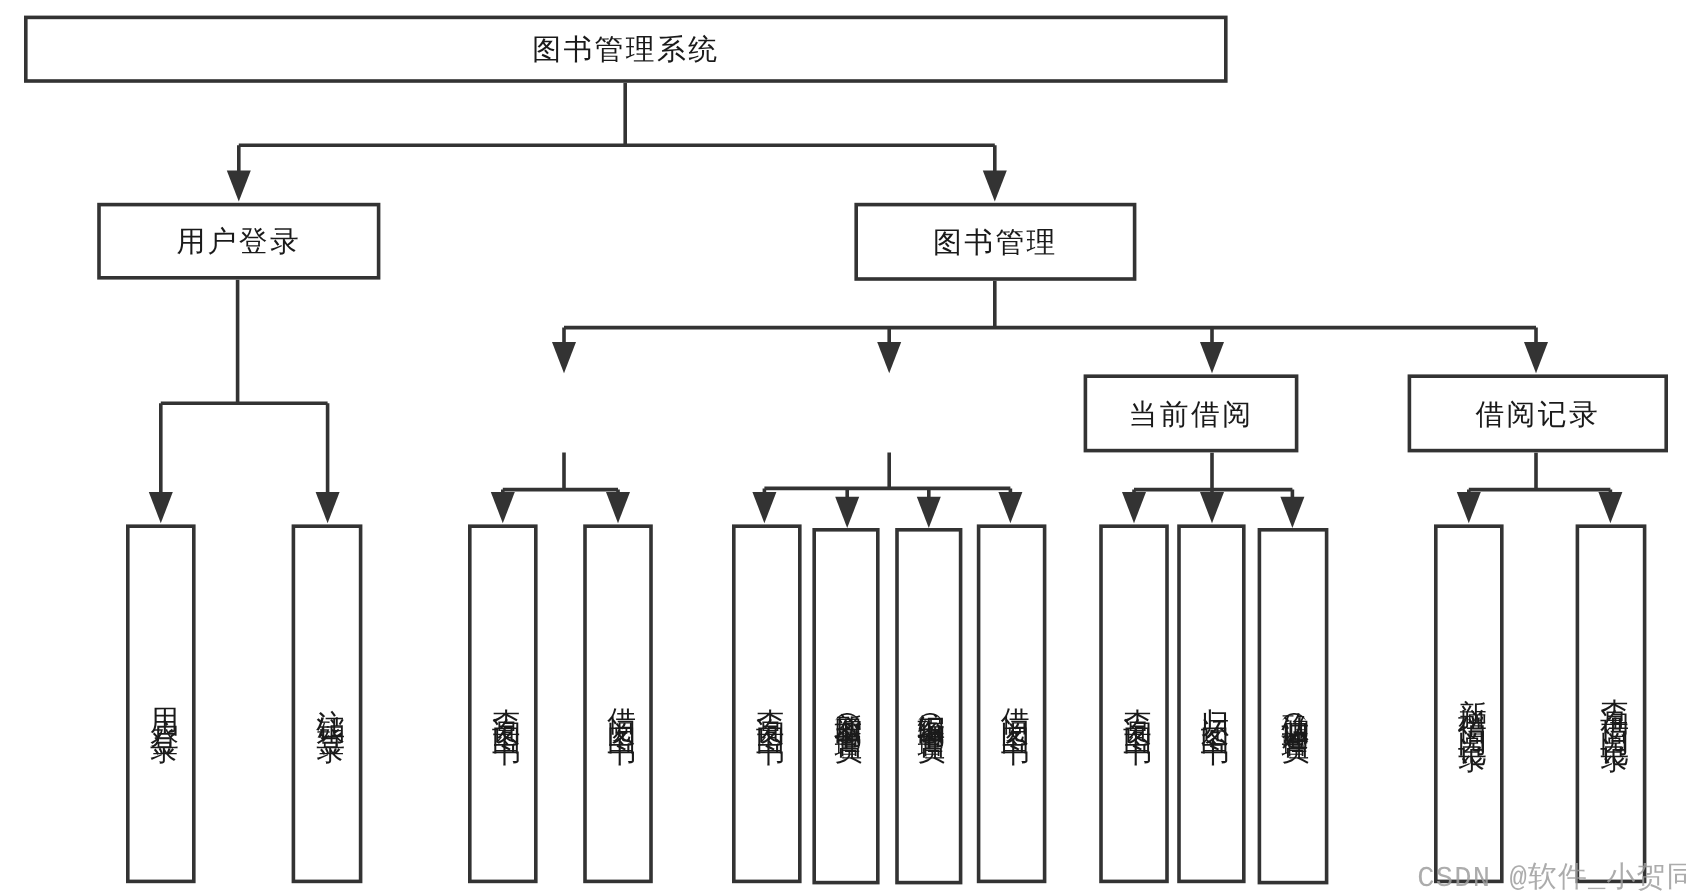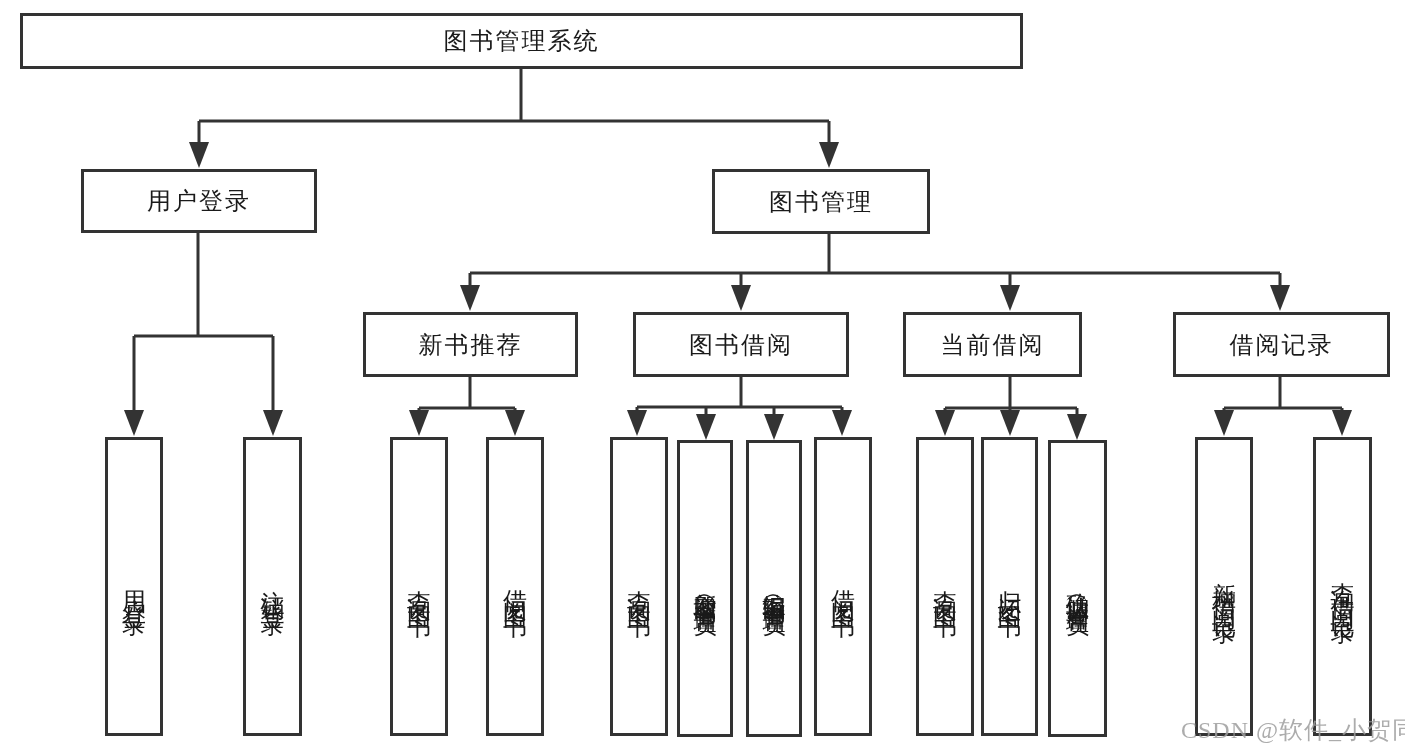--- a/index.html
+++ b/index.html
@@ -1,21 +1,21 @@
 <!DOCTYPE html>
 <html style="--line: #333333; --text: #1a1a1a; --watermark: #9e9e9e; --bg: #ffffff;"><head>
 <meta charset="utf-8">
 <style>
   html, body { margin: 0; padding: 0; background: #ffffff; }
   #stage {
     position: relative;
     width: 1405px;
     height: 747px;
     background: var(--bg, #ffffff);
-    font-family: Liberation Serif, serif;
+    font-family: Liberation Mono, monospace;
     overflow: hidden;
   }
   #connector-layer {
     position: absolute;
     left: 0; top: 0;
     width: 1405px; height: 747px;
     z-index: 1;
   }
   #connector-layer path {
     stroke: var(--line, #333333);
@@ -108,30 +108,24 @@
     <polygon points="1332,410 1352,410 1342,436"></polygon>
   </svg>
 
   <div class="node" style="left:20px; top:13px; width:1003px; height:56px">
     <span class="h-label">图书管理系统</span>
   </div>
 
   <div class="node" style="left:81px; top:169px; width:236px; height:64px">
     <span class="h-label">用户登录</span>
   </div>
-  <div class="node" style="left:712px; top:169px; width:218px; height:65px">
+  <div class="node" style="left:712px; top:169px; width:235px; height:65px">
     <span class="h-label">图书管理</span>
   </div>
 
-  <div class="node" style="left:363px; top:312px; width:215px; height:65px">
-    <span class="h-label">新书推荐</span>
-  </div>
-  <div class="node" style="left:633px; top:312px; width:216px; height:65px">
-    <span class="h-label">图书借阅</span>
-  </div>
   <div class="node" style="left:903px; top:312px; width:179px; height:65px">
     <span class="h-label">当前借阅</span>
   </div>
   <div class="node" style="left:1173px; top:312px; width:217px; height:65px">
     <span class="h-label">借阅记录</span>
   </div>
 
   <div class="node" style="left:105px; top:437px; width:58px; height:299px">
     <span class="v-label">用户登录</span>
   </div>

